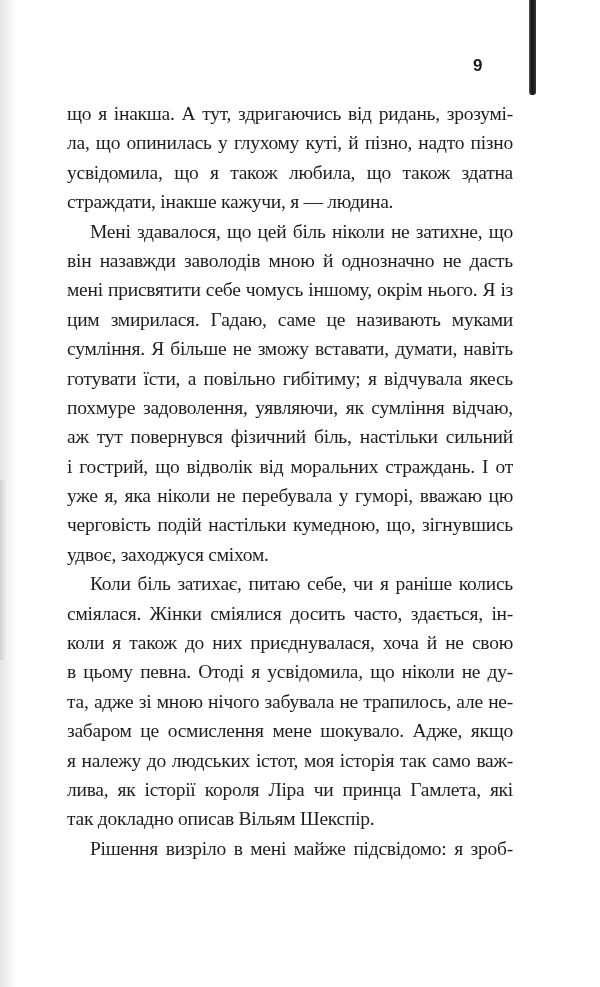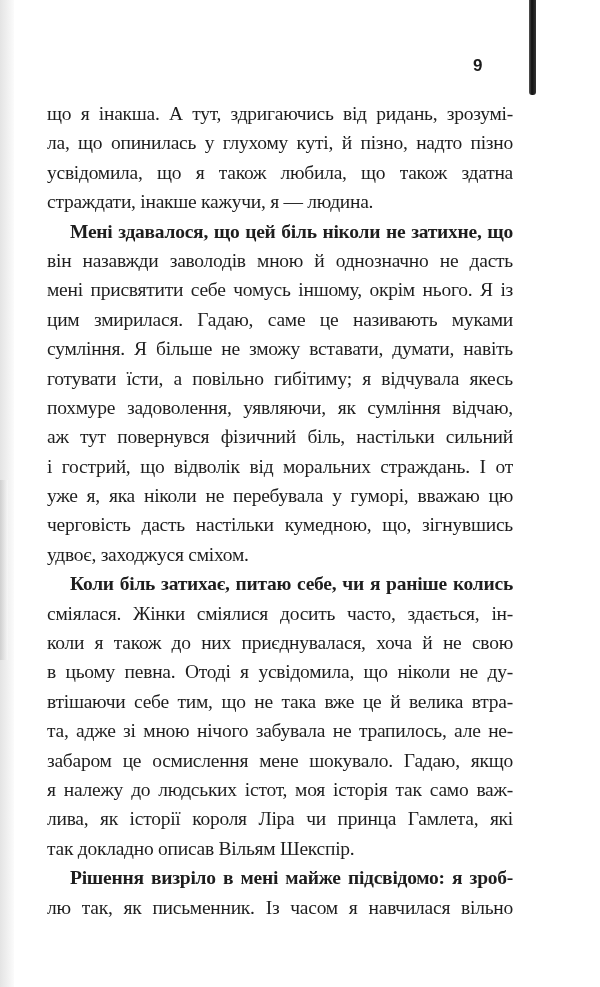--- a/index.html
+++ b/index.html
@@ -28,23 +28,24 @@
     font-size: 17px; color: #1a1a1a;
   }
   .text-block {
     position: absolute; left: 47px; top: 99px; width: 466px;
   }
   .line {
     display: block; height: 29.4px; line-height: 29.4px;
     font-size: 19.5px; white-space: nowrap;
     text-align: justify; text-align-last: justify;
     letter-spacing: -0.25px;
+    margin-left: 20px;
   }
   .line.last { text-align-last: left; font-family: Liberation Serif, serif; }
-  .line.indent { padding-left: 23px; font-weight: bold; }
+  .line.indent { padding-left: 23px; }
 </style>
 </head>
 <body>
 
 <div class="left-edge"></div>
 <div class="left-edge-dark"></div>
 <div class="binding-mark"></div>
 
 <div class="page-number">9</div>
 
@@ -61,34 +62,32 @@
     <span class="line indent">Мені здавалося, що цей біль ніколи не затихне, що</span>
     <span class="line">він назавжди заволодів мною й однозначно не дасть</span>
     <span class="line">мені присвятити себе чомусь іншому, окрім нього. Я із</span>
     <span class="line">цим змирилася. Гадаю, саме це називають муками</span>
     <span class="line">сумління. Я більше не зможу вставати, думати, навіть</span>
     <span class="line">готувати їсти, а повільно гибітиму; я відчувала якесь</span>
     <span class="line">похмуре задоволення, уявляючи, як сумління відчаю,</span>
     <span class="line">аж тут повернувся фізичний біль, настільки сильний</span>
     <span class="line">і гострий, що відволік від моральних страждань. І от</span>
     <span class="line">уже я, яка ніколи не перебувала у гуморі, вважаю цю</span>
-    <span class="line">черговість дасть настільки кумедною, що, зігнувшись</span>
+    <span class="line">черговість подій настільки кумедною, що, зігнувшись</span>
     <span class="line last">удвоє, заходжуся сміхом.</span>
   </div>
 
   <div>
     <span class="line indent">Коли біль затихає, питаю себе, чи я раніше колись</span>
     <span class="line">сміялася. Жінки сміялися досить часто, здається, ін-</span>
     <span class="line">коли я також до них приєднувалася, хоча й не свою</span>
     <span class="line">в цьому певна. Отоді я усвідомила, що ніколи не ду-</span>
-    <span class="line">втішаючи себе тим, що не така вже це й велика втра-</span>
     <span class="line">та, адже зі мною нічого забувала не трапилось, але не-</span>
-    <span class="line">забаром це осмислення мене шокувало. Гадаю, якщо</span>
+    <span class="line">забаром це осмислення мене шокувало. Адже, якщо</span>
     <span class="line">я належу до людських істот, моя історія так само важ-</span>
     <span class="line">лива, як історії короля Ліра чи принца Гамлета, які</span>
     <span class="line last">так докладно описав Вільям Шекспір.</span>
   </div>
 
   <div>
     <span class="line indent">Рішення визріло в мені майже підсвідомо: я зроб-</span>
-    <span class="line">лю так, як письменник. Із часом я навчилася вільно</span>
   </div>
 </div>
 
 </body></html>

